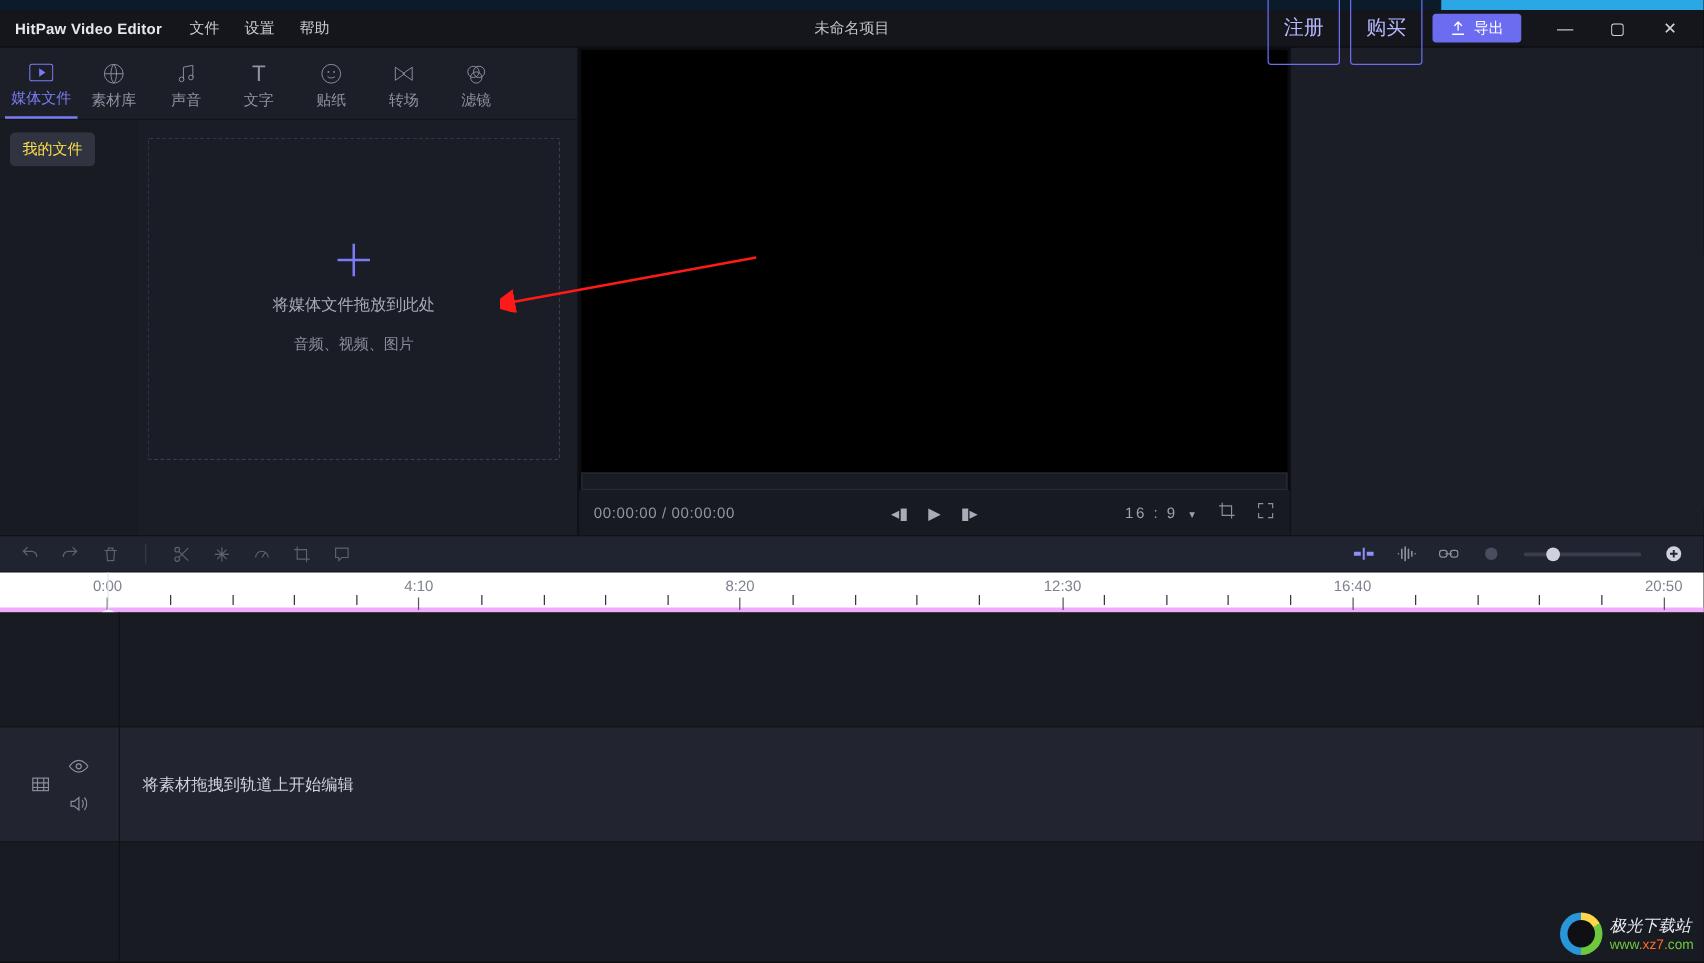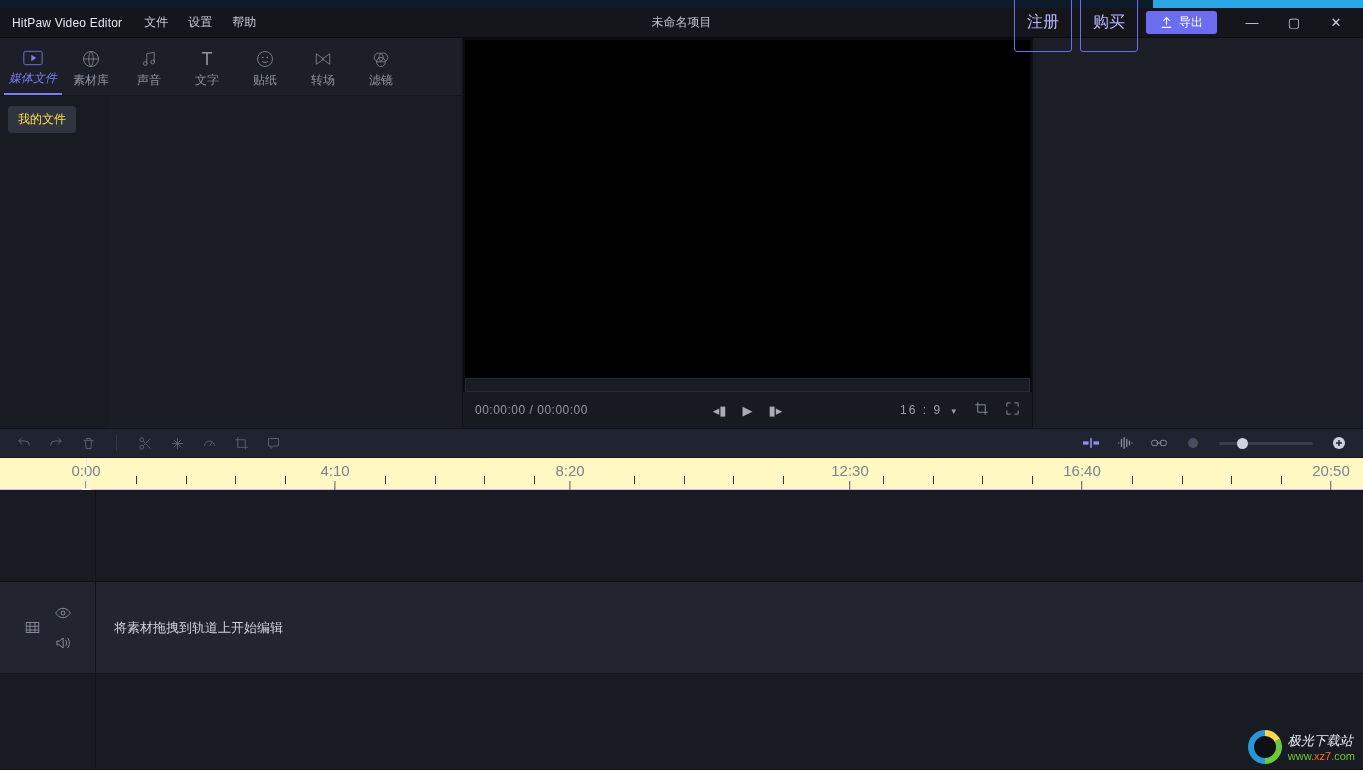--- a/index.html
+++ b/index.html
@@ -9,21 +9,21 @@
   
   .os-sliver { height: 8px; background: #0b1b2a; }
   .bluespot { position:absolute; top:0; right:0; width:210px; height:8px; background:#2ba7e6; }
 
   
   .titlebar {
     display: flex; align-items: center; height: 30px;
     background: #14161c; color: #c9cbd4; font-size: 12px;
     border-bottom: 1px solid #0c0d12; position: relative;
   }
-  .titlebar .brand { padding: 0 12px; font-weight: 400; letter-spacing: .2px; color:#e6e8ee; }
+  .titlebar .brand { padding: 0 12px; font-weight: 700; letter-spacing: .2px; color:#e6e8ee; }
   .titlebar .menu-item { padding: 0 10px; cursor: pointer; }
   .titlebar .project { position:absolute; left:50%; transform:translateX(-50%); color:#bfc2cc; }
   .titlebar .right { position:absolute; right:6px; display:flex; align-items:center; gap:8px; }
   .btn-outline {
     border:1px solid #6b6cf0; color:#b7b8ff; background:transparent;
     padding:18px 12px; border-radius:3px; font-size:16px; cursor:pointer;
   }
   .btn-export {
     display:flex; align-items:center; gap:6px;
     background:#6b6cf0; color:#fff; border:none;
@@ -42,21 +42,21 @@
   .left { background:#1b1d26; display:flex; flex-direction:column; }
   .tabrow {
     display:flex; align-items:flex-end; height:58px;
     background:#1d1f28; border-bottom:1px solid #13141a; padding:6px 4px 0 4px;
   }
   .tcell {
     width:58px; text-align:center; color:#8f93a1; font-size:12px;
     display:flex; flex-direction:column; align-items:center; gap:4px;
     padding-bottom:6px; cursor:pointer;
   }
-  .tcell.active { color:#7b7cf5; border-bottom:2px solid #7b7cf5;font-style:italic; }
+  .tcell.active { color:#7b7cf5; border-bottom:2px solid #7b7cf5; }
   .tcell svg, .tcell .glyph { stroke:#8f93a1; fill:none; }
   .tcell.active svg, .tcell.active .glyph { stroke:#7b7cf5; }
   .tcell .glyph { font-size:18px; line-height:18px; color:inherit; }
 
   .left-body { display:flex; flex:1; }
   .subnav { width:110px; background:#191b22; padding:10px 8px; }
   .subnav .pill {
     display:inline-block; background:#303340; color:#fde047;
     font-size:12px; padding:5px 10px; border-radius:4px; cursor:pointer;
   }
@@ -109,22 +109,22 @@
     width:94px; height:3px; background:#3a3d4c; position:relative; border-radius:2px;
   }
   .zoom-slider .knob {
     position:absolute; left:18px; top:-4px; width:11px; height:11px;
     border-radius:50%; background:#cfd2dc;
   }
   .tog-purple { color:#8f90f7; }
 
   
   .ruler {
-    height:32px; background:#fef9c3; position:relative; color:#7d8190; font-size:15px;
-    border-bottom:1px solid #f0abfc;
+    height:32px; background:#ffffff; position:relative; color:#7d8190; font-size:12px;
+    border-bottom:4px solid #f0abfc;
   }
   .tickmajor { position:absolute; top:4px; transform:translateX(-50%); }
   .tickmajor .mark { width:1px; height:10px; background:#555a6b; margin:2px auto 0 auto; }
   .minor { position:absolute; top:18px; width:1px; height:8px; background:#34384a; }
 
   
   .playhead {
     position:absolute; left:86px; top:0; width:1px; height:300px; background:#e7e9f2;
   }
   .playhead .head {
@@ -248,20 +248,36 @@
               <circle cx="15" cy="10" r="6"></circle>
               <circle cx="12" cy="16" r="6"></circle>
             </svg>
           <span>滤镜</span>
         </div>
       </div>
 
       <div class="left-body">
         <div class="subnav">
           <span class="pill">我的文件</span>
+        </div>
+        <div class="dropzone-wrap">
+          <div class="dropzone">
+            <div class="plus"></div>
+            <div>将媒体文件拖放到此处</div>
+            <div class="sub">音频、视频、图片</div>
+          </div>
+
+          <svg class="arrow-svg" width="210" height="48" viewBox="0 0 210 48">
+            <defs>
+              <marker id="ah" markerWidth="10" markerHeight="10" refX="2" refY="5" orient="auto">
+                <path d="M0 0L10 5L0 10z" fill="#ff1a1a"></path>
+              </marker>
+            </defs>
+            <line x1="205" y1="4" x2="8" y2="40" stroke="#ff1a1a" stroke-width="2" marker-end="url(#ah)"></line>
+          </svg>
         </div>
       </div>
     </div>
 
     <div class="preview">
       <div class="viewport"></div>
       <div class="scrub"></div>
       <div class="playbar">
         <span class="times">
           <span>00:00:00</span><span> / </span><span>00:00:00</span>
@@ -374,21 +390,21 @@
             <circle cx="7" cy="7" r="6" fill="#cfd2dc"></circle>
             <path d="M7 4v6M4 7h6" stroke="#202330" stroke-width="1.5"></path>
           </svg>
       </span>
     </div>
   </div>
 
   <div class="ruler">
     <div class="tickmajor" style="left:86px"><span>0:00</span><div class="mark"></div></div>
     <div class="tickmajor" style="left:335px"><span>4:10</span><div class="mark"></div></div>
-    <div class="tickmajor" style="left:570px"><span>8:20</span><div class="mark"></div></div>
+    <div class="tickmajor" style="left:592px"><span>8:20</span><div class="mark"></div></div>
     <div class="tickmajor" style="left:850px"><span>12:30</span><div class="mark"></div></div>
     <div class="tickmajor" style="left:1082px"><span>16:40</span><div class="mark"></div></div>
     <div class="tickmajor" style="left:1331px"><span>20:50</span><div class="mark"></div></div>
 
     <div id="minors">
         <div class="minor" style="left:135.8px"></div>
         <div class="minor" style="left:185.6px"></div>
         <div class="minor" style="left:235.39999999999998px"></div>
         <div class="minor" style="left:285.2px"></div>
         <div class="minor" style="left:384.8px"></div>

